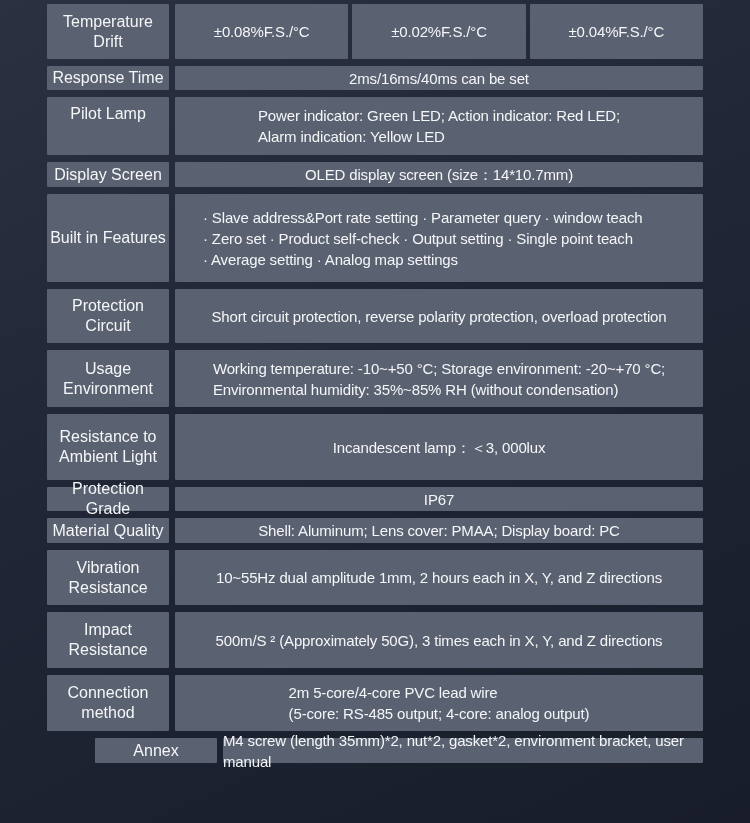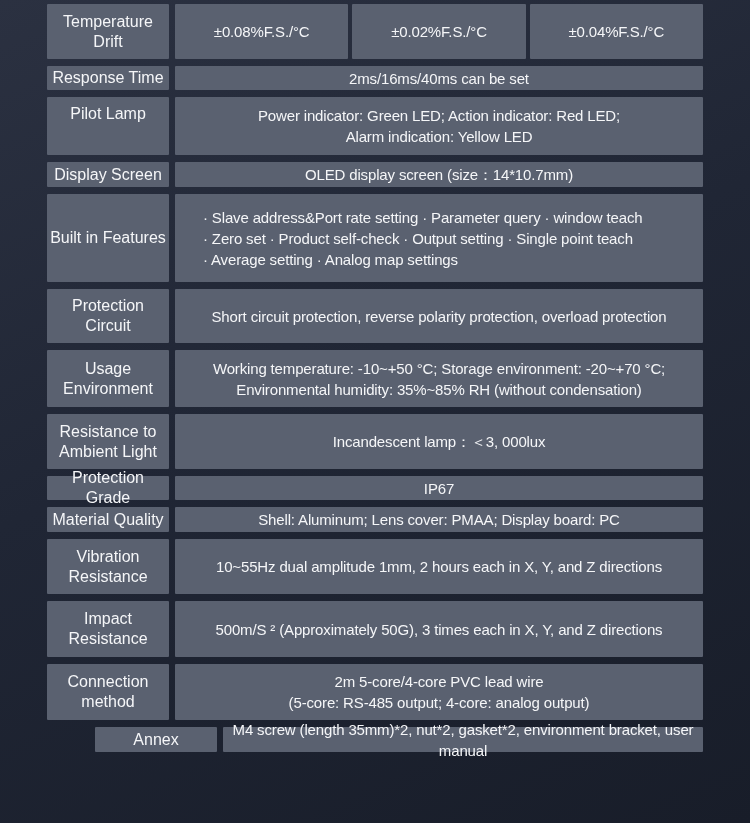--- a/index.html
+++ b/index.html
@@ -41,42 +41,41 @@
     line-height: 1.22;
     padding: 0 1px;
     border-radius: 1px;
   }
   .value, .cell {
     flex: 1;
     background: var(--cell-bg);
     display: flex;
     align-items: center;
     justify-content: center;
-    text-align: center;
     font-size: 15px;
     line-height: 1.4;
     letter-spacing: -0.15px;
     white-space: pre-line;
     padding: 2px 5px;
     border-radius: 1px;
   }
   .cells {
     flex: 1;
     display: flex;
     gap: 4px;
   }
   
   .h0  { height: 55px; }
   .h1  { height: 24px; border-radius: 11px; }
   .h2  { height: 58px; }
   .h3  { height: 25px; }
   .h4  { height: 88px; }
   .h5  { height: 54px; }
   .h6  { height: 57px; }
-  .h7  { height: 55px; }
+  .h7  { height: 66px; }
   .h8  { height: 24px; }
   .h9  { height: 25px; }
   .h10 { height: 55px; }
   .h11 { height: 56px; border-radius: 13px; }
   .h12 { height: 56px; }
   .h13 { height: 25px; }
   
   .label-top .label { align-items: flex-start; padding-top: 7px; }
   .val-left .value  { justify-content: flex-start; text-align: left; padding-left: 28px; }
   .val-flush .value { padding-left: 0; padding-right: 0; }

